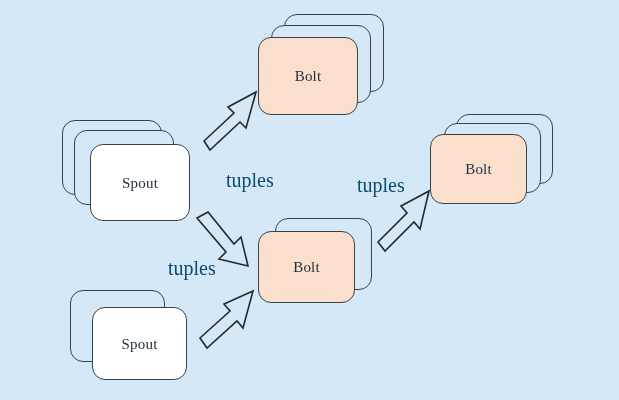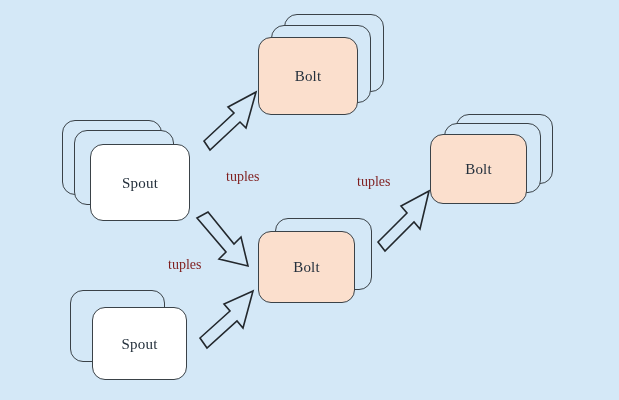--- a/index.html
+++ b/index.html
@@ -41,22 +41,22 @@
     transform: translateY(-50%);
     text-align: center;
     font-size: 15px;
     color: #24303c;
     letter-spacing: 0.2px;
     line-height: 1;
     pointer-events: none;
   }
   .edge-label {
     position: absolute;
-    font-size: 14px;
-    color: #7f1d1d;
+    font-size: 20px;
+    color: #0c4a6e;
     white-space: nowrap;
     line-height: 1;
   }
   .arrow-svg {
     position: absolute;
     overflow: visible;
   }
   .arrow-shape {
     fill: none;
     stroke: #23282d;

